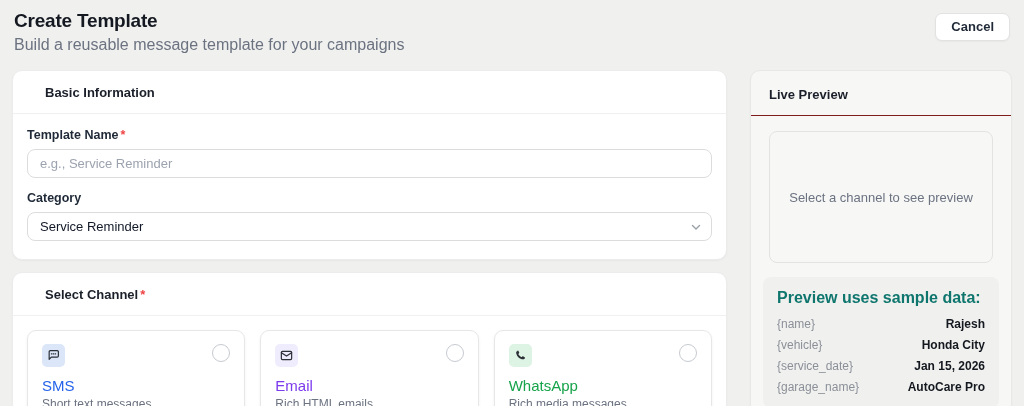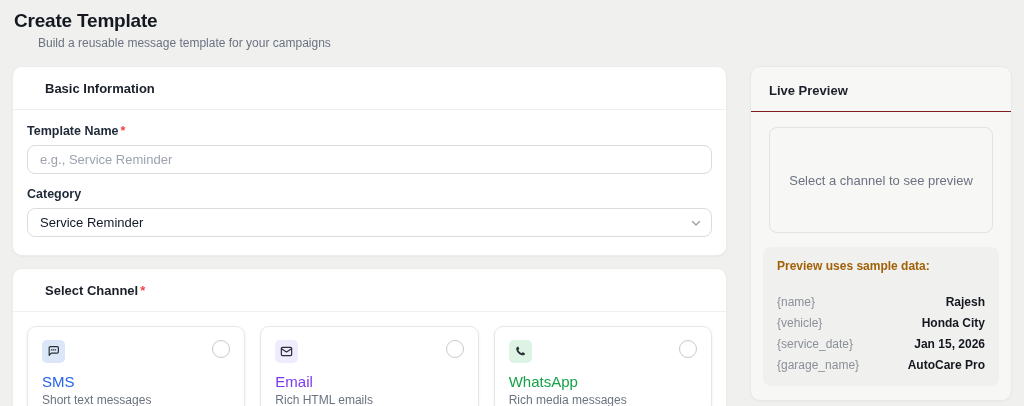--- a/index.html
+++ b/index.html
@@ -11,21 +11,21 @@
     -webkit-font-smoothing: antialiased;
   }
   .page { padding: 10px 12px 10px 12px; }
 
   
   .page-header {
     display: flex; align-items: flex-start; justify-content: space-between;
     margin-bottom: 16px; padding: 0 2px;
   }
   .page-title { font-size: 19px; font-weight: 700; letter-spacing: -0.2px; color: #141820; }
-  .page-subtitle { font-size: 12px; color: #6b7280; margin-top: 4px; margin-left: 24px; }
+  .page-subtitle { font-size: 16px; color: #6b7280; margin-top: 4px; }
   .header-actions { display: flex; gap: 8px; padding-top: 3px; }
   .btn {
     font-family: inherit; font-size: 13px; font-weight: 600; cursor: pointer;
     border-radius: 7px; padding: 0 15px; height: 28px; line-height: 26px;
   }
   .btn-secondary {
     background: #ffffff; color: #1f2937; border: 1px solid #e2e2e2;
     box-shadow: 0 1px 2px rgba(0,0,0,0.04);
   }
   .btn-primary {
@@ -93,44 +93,45 @@
   .title-email { color: #7c3aed; }
   .title-whatsapp { color: #16a34a; }
 
   
   .preview-card {
     background: #f7f7f6; border: 1px solid #e8e8e7; border-radius: 10px;
     box-shadow: 0 1px 2px rgba(0,0,0,0.03); overflow: hidden;
   }
   .preview-card .card-header { border-bottom: 1px solid #7f1d1d; padding: 14px 18px 12px 18px; }
   .preview-empty {
-    margin: 15px 18px 14px 18px; height: 106px; border: 1px solid #e3e3e2;
+    margin: 15px 18px 14px 18px; height: 132px; border: 1px solid #e3e3e2;
     border-radius: 8px; display: flex; align-items: center; justify-content: center;
   }
   .preview-empty-text { font-size: 13px; color: #6b7280; }
   .sample-box {
     margin: 0 12px 14px 12px; background: #f0f0ef; border-radius: 8px;
     padding: 12px 14px 14px 14px;
   }
-  .sample-heading { font-size: 12px; font-weight: 700; color: #a16207; margin-bottom: 22px; }
+  .sample-heading { font-size: 16px; font-weight: 700; color: #0f766e; margin-bottom: 10px; }
   .sample-row { display: flex; justify-content: space-between; align-items: flex-end; margin-top: 7px; }
   .sample-key { font-size: 12px; color: #8b9098; font-family: "Liberation Sans", sans-serif; }
   .sample-value { font-size: 12px; font-weight: 700; color: #14181f; }
 </style>
 </head>
 <body>
 
 <div class="page">
 
   <div class="page-header">
     <div>
       <div class="page-title">Create Template</div>
       <div class="page-subtitle">Build a reusable message template for your campaigns</div>
     </div>
     <div class="header-actions">
+      <button class="btn btn-secondary">Cancel</button>
     </div>
   </div>
 
   <div class="columns">
 
     <div class="col-left">
 
       <div class="card">
         <div class="card-header">
           <span class="card-heading">Basic Information</span>

